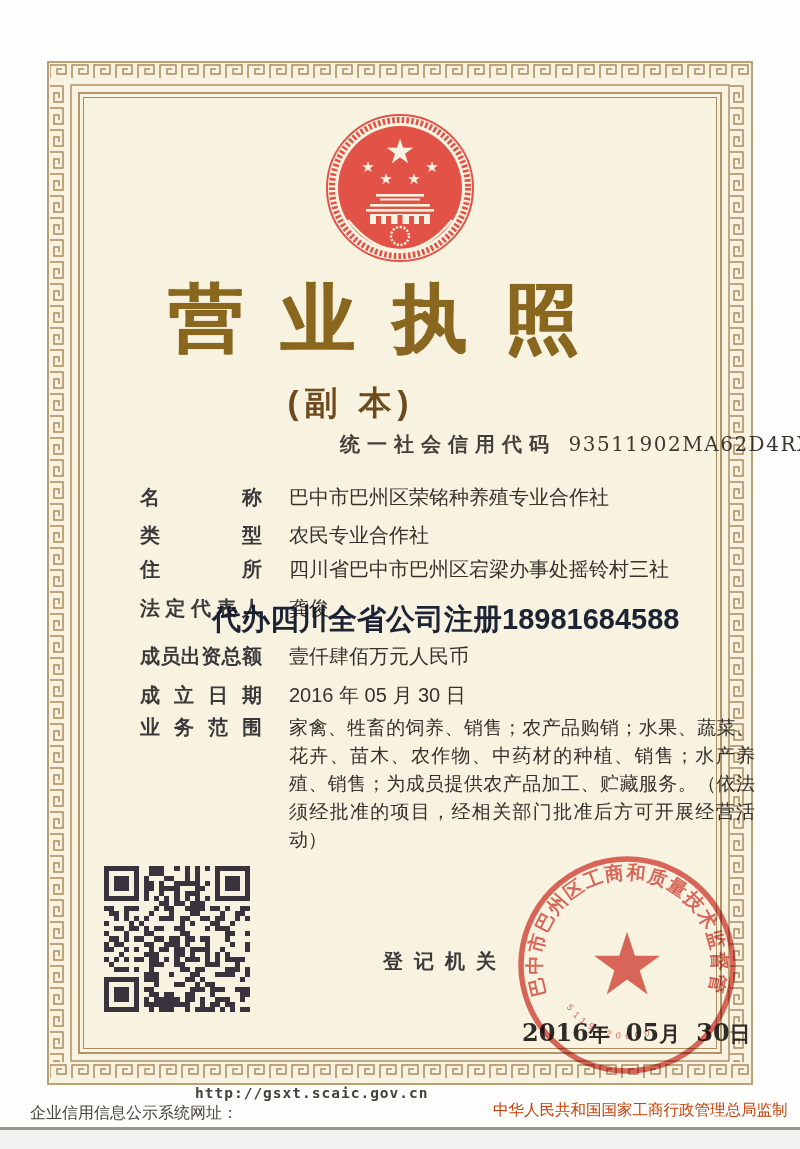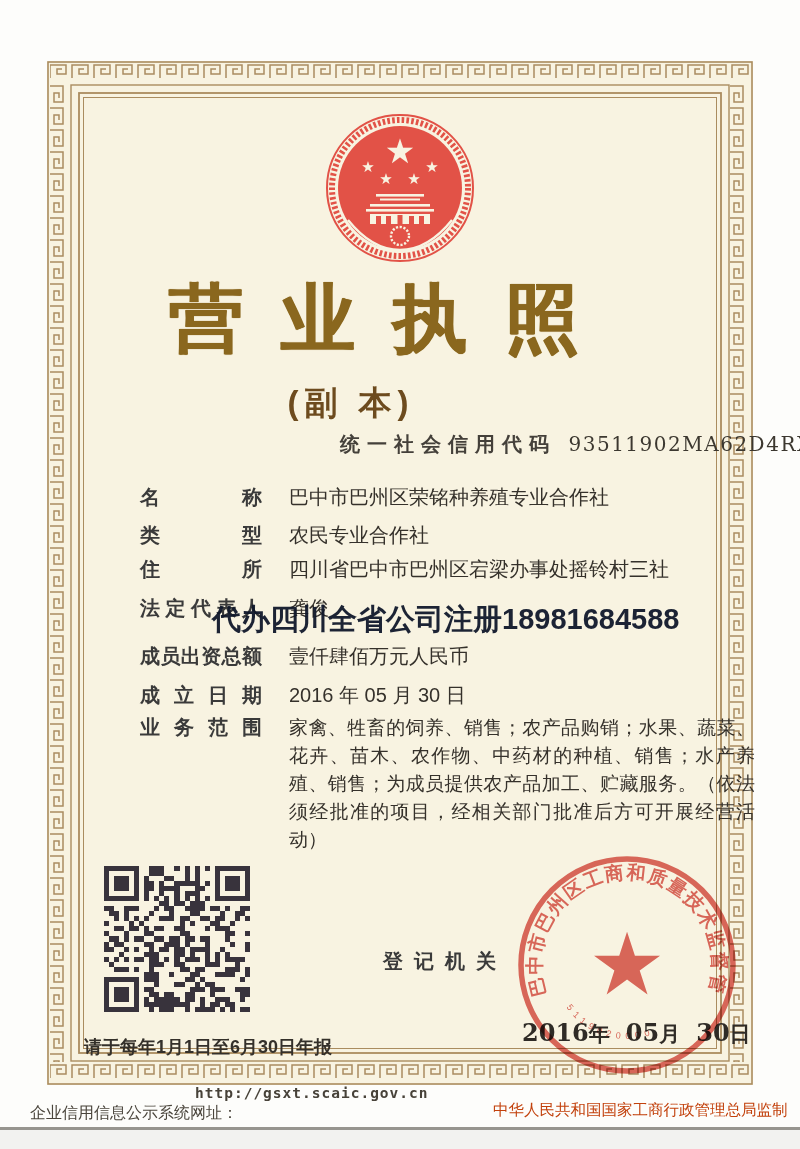--- a/index.html
+++ b/index.html
@@ -550,19 +550,18 @@
     <circle cx="117" cy="117" r="106" fill="none" stroke="#d9564d" stroke-width="5.5"></circle>
     <text font-size="19" font-weight="bold" fill="#d9564d" letter-spacing="1.5">
       <textPath href="#sealArc">巴中市巴州区工商和质量技术监督管理局</textPath>
     </text>
     <text x="117" y="146" font-size="86" text-anchor="middle" fill="#d9564d">★</text>
     <text font-size="9" fill="#d9564d" letter-spacing="5">
       <textPath href="#sealSerial">5119020000</textPath>
     </text>
   </svg>
 
-  <div class="report-note">请于每年1月1日至6月30日年报</div>
   <div class="footer-url">http://gsxt.scaic.gov.cn</div>
   <div class="footer-left">企业信用信息公示系统网址：</div>
   <div class="footer-right">中华人民共和国国家工商行政管理总局监制</div>
 
   <div class="scan-edge"></div>
 </div>
 
 </body></html>

